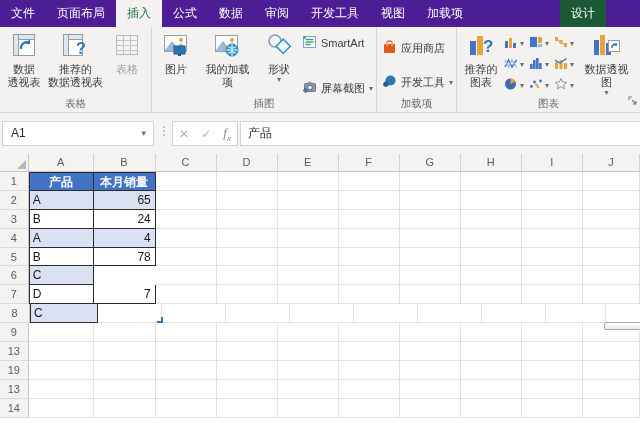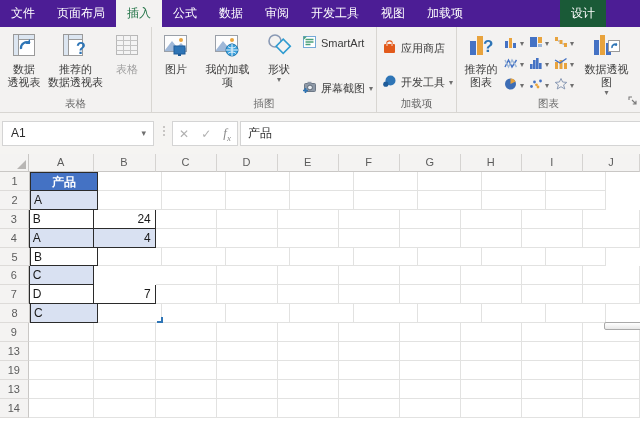--- a/index.html
+++ b/index.html
@@ -401,32 +401,34 @@
         <div class="colh" style="width: 64px;">G</div>
         <div class="colh" style="width: 64px;">H</div>
         <div class="colh" style="width: 64px;">I</div>
         <div class="colh" style="width: 60px;">J</div>
       </div>
     <div class="gridbody">
 
     <div class="grow">
           <div class="rowh">1</div>
           <div class="cell th first" style="width: 68px;">产品</div>
+          <div class="cell th" style="width: 65px;">本月销量</div>
           <div class="cell" style="width: 64px;"></div>
           <div class="cell" style="width: 64px;"></div>
           <div class="cell" style="width: 64px;"></div>
           <div class="cell" style="width: 64px;"></div>
           <div class="cell" style="width: 64px;"></div>
           <div class="cell" style="width: 64px;"></div>
           <div class="cell" style="width: 64px;"></div>
           <div class="cell" style="width: 60px;"></div>
         </div>
         <div class="grow">
           <div class="rowh">2</div>
           <div class="cell td first band" style="width: 68px;">A</div>
+          <div class="cell td num band" style="width: 65px;">65</div>
           <div class="cell" style="width: 64px;"></div>
           <div class="cell" style="width: 64px;"></div>
           <div class="cell" style="width: 64px;"></div>
           <div class="cell" style="width: 64px;"></div>
           <div class="cell" style="width: 64px;"></div>
           <div class="cell" style="width: 64px;"></div>
           <div class="cell" style="width: 64px;"></div>
           <div class="cell" style="width: 60px;"></div>
         </div>
         <div class="grow">
@@ -451,20 +453,21 @@
           <div class="cell" style="width: 64px;"></div>
           <div class="cell" style="width: 64px;"></div>
           <div class="cell" style="width: 64px;"></div>
           <div class="cell" style="width: 64px;"></div>
           <div class="cell" style="width: 64px;"></div>
           <div class="cell" style="width: 60px;"></div>
         </div>
         <div class="grow">
           <div class="rowh">5</div>
           <div class="cell td first" style="width: 68px;">B</div>
+          <div class="cell td num" style="width: 65px;">78</div>
           <div class="cell" style="width: 64px;"></div>
           <div class="cell" style="width: 64px;"></div>
           <div class="cell" style="width: 64px;"></div>
           <div class="cell" style="width: 64px;"></div>
           <div class="cell" style="width: 64px;"></div>
           <div class="cell" style="width: 64px;"></div>
           <div class="cell" style="width: 64px;"></div>
           <div class="cell" style="width: 60px;"></div>
         </div>
         <div class="grow">

